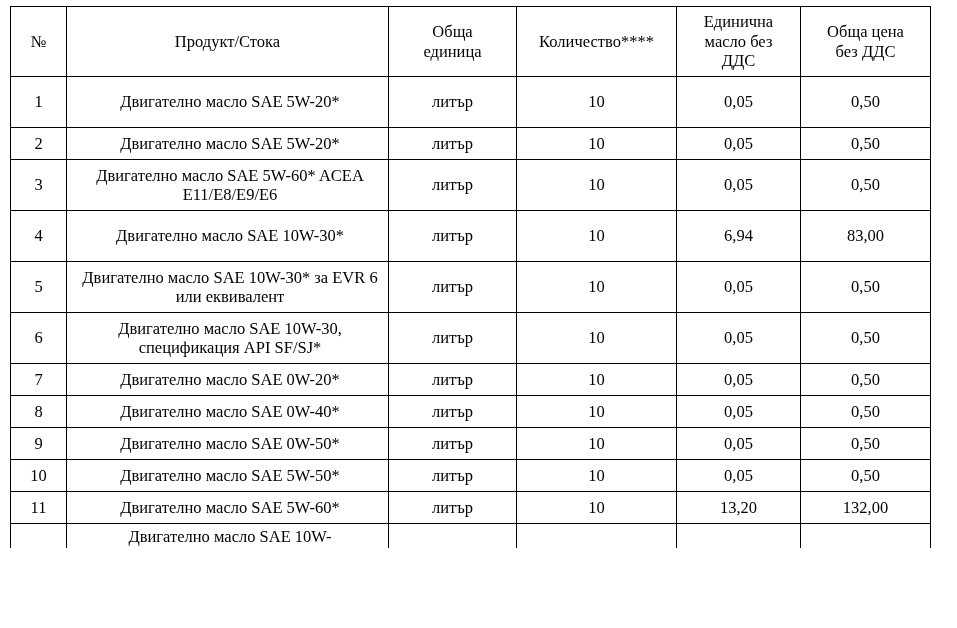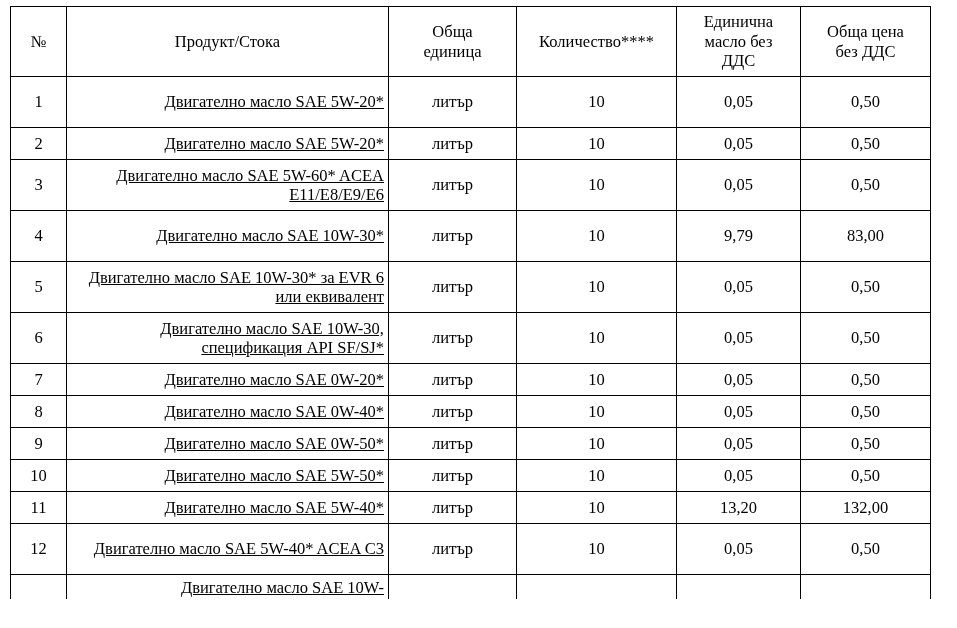--- a/index.html
+++ b/index.html
@@ -52,24 +52,23 @@
     box-sizing: border-box;
   }
   thead th .hdr-line { display: block; }
 
   tbody td {
     text-align: center;
     font-size: 16.5px;
     padding: 4px 3px;
   }
   tbody td.prod {
-    text-align: right;
+    text-align: center;
     padding-left: 9px;
     padding-right: 4px;
-    text-decoration: underline;
   }
   tbody tr.tall td { height: 50px; }
   tbody tr.short td { height: 31px; }
   tbody tr.clipped td {
     height: 22px;
     border-bottom: none;
     overflow: hidden;
   }
   tbody tr.clipped td.prod {
     padding-top: 2px;
@@ -138,21 +137,21 @@
           <td>литър</td>
           <td>10</td>
           <td>0,05</td>
           <td>0,50</td>
         </tr>
         <tr class="tall">
           <td>4</td>
           <td class="prod">Двигателно масло SAE 10W-30*</td>
           <td>литър</td>
           <td>10</td>
-          <td>9,79</td>
+          <td>6,94</td>
           <td>83,00</td>
         </tr>
         <tr class="tall">
           <td>5</td>
           <td class="prod">Двигателно масло SAE 10W-30* за EVR 6 или еквивалент</td>
           <td>литър</td>
           <td>10</td>
           <td>0,05</td>
           <td>0,50</td>
         </tr>
@@ -191,33 +190,25 @@
         <tr class="short">
           <td>10</td>
           <td class="prod">Двигателно масло SAE 5W-50*</td>
           <td>литър</td>
           <td>10</td>
           <td>0,05</td>
           <td>0,50</td>
         </tr>
         <tr class="short">
           <td>11</td>
-          <td class="prod">Двигателно масло SAE 5W-40*</td>
+          <td class="prod">Двигателно масло SAE 5W-60*</td>
           <td>литър</td>
           <td>10</td>
           <td>13,20</td>
           <td>132,00</td>
-        </tr>
-        <tr class="tall">
-          <td>12</td>
-          <td class="prod">Двигателно масло SAE 5W-40* ACEA C3</td>
-          <td>литър</td>
-          <td>10</td>
-          <td>0,05</td>
-          <td>0,50</td>
         </tr>
         <tr class="clipped">
           <td></td>
           <td class="prod">Двигателно масло SAE 10W-</td>
           <td></td>
           <td></td>
           <td></td>
           <td></td>
         </tr>
       </tbody>

